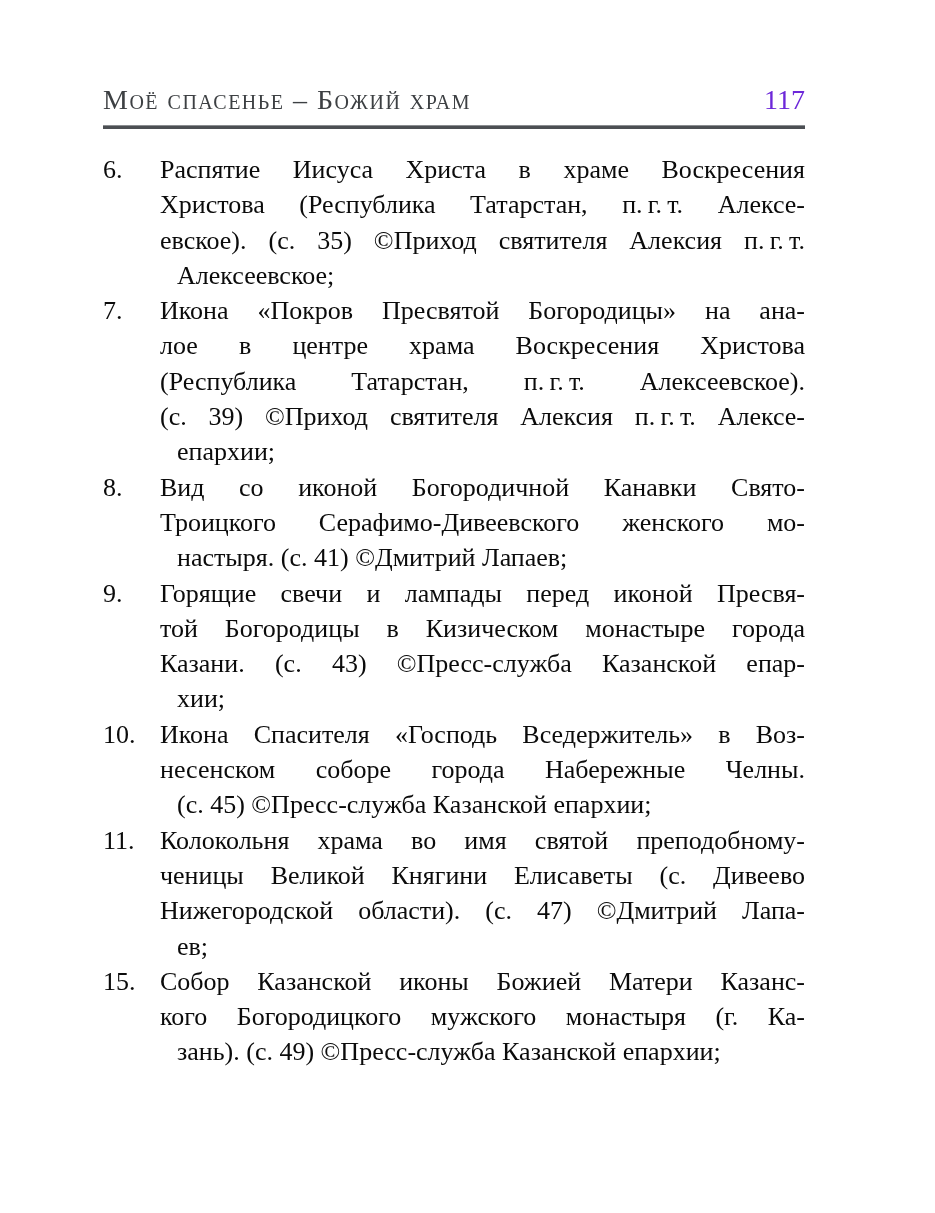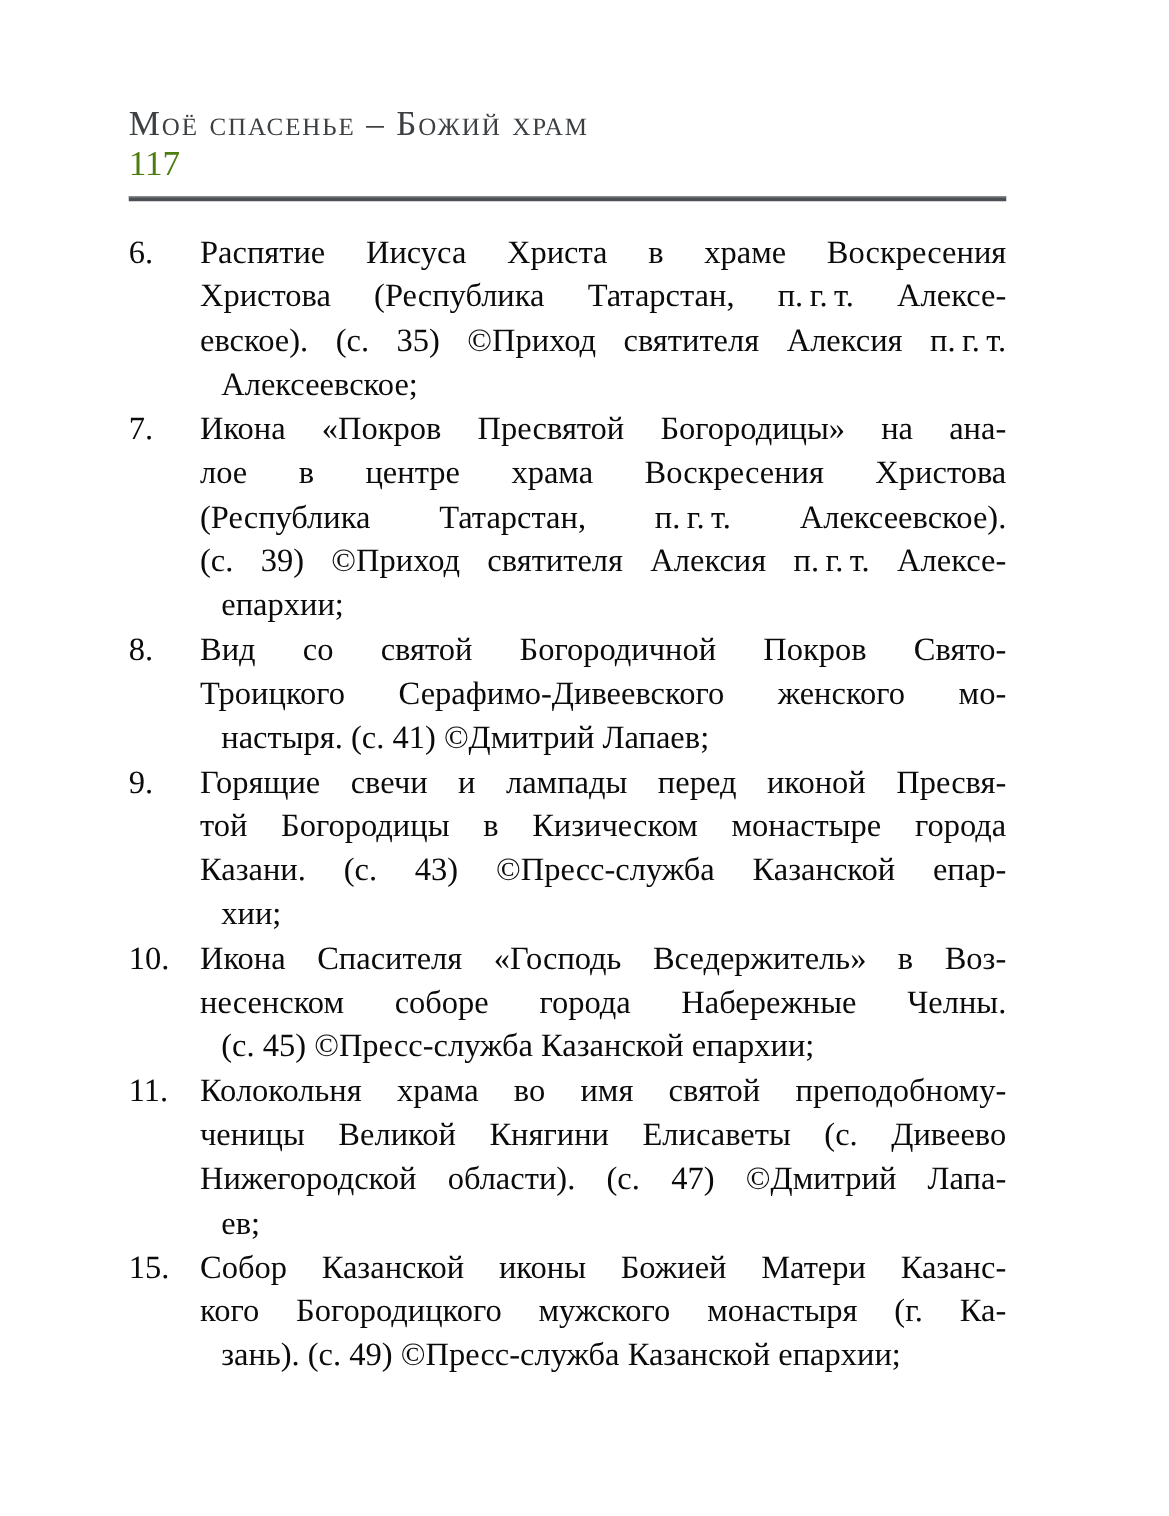--- a/index.html
+++ b/index.html
@@ -18,32 +18,31 @@
     box-sizing: border-box;
     width: 935px;
     height: 1213px;
     padding: 84px 130px 0 103px;
     background: #ffffff;
   }
   .header {
     display: flex;
     justify-content: space-between;
     align-items: baseline;
-    flex-direction: column;
   }
   .running-title {
     font-variant: small-caps;
     font-size: 28px;
     letter-spacing: 1.5px;
     color: #3d4043;
     white-space: nowrap;
   }
   .page-number {
     font-size: 28px;
-    color: #4d7c0f;
+    color: #6d28d9;
   }
   .rule {
     height: 3px;
     background: #4c4f53;
     margin-top: 9px;
     border-top: 1px solid #8a8d90;
   }
   .credits {
     margin-top: 23px;
     font-size: 26px;
@@ -101,21 +100,21 @@
         <div class="line">лое в центре храма Воскресения Христова</div>
         <div class="line">(Республика Татарстан, п. г. т. Алексеевское).</div>
         <div class="line">(с. 39) ©Приход святителя Алексия п. г. т. Алексе-</div>
         <div class="line last">епархии;</div>
       </div>
     </div>
 
     <div class="item">
       <div class="num">8.</div>
       <div class="text">
-        <div class="line">Вид со святой Богородичной Покров Свято-</div>
+        <div class="line">Вид со иконой Богородичной Канавки Свято-</div>
         <div class="line">Троицкого Серафимо-Дивеевского женского мо-</div>
         <div class="line last">настыря. (с. 41) ©Дмитрий Лапаев;</div>
       </div>
     </div>
 
     <div class="item">
       <div class="num">9.</div>
       <div class="text">
         <div class="line">Горящие свечи и лампады перед иконой Пресвя-</div>
         <div class="line">той Богородицы в Кизическом монастыре города</div>

